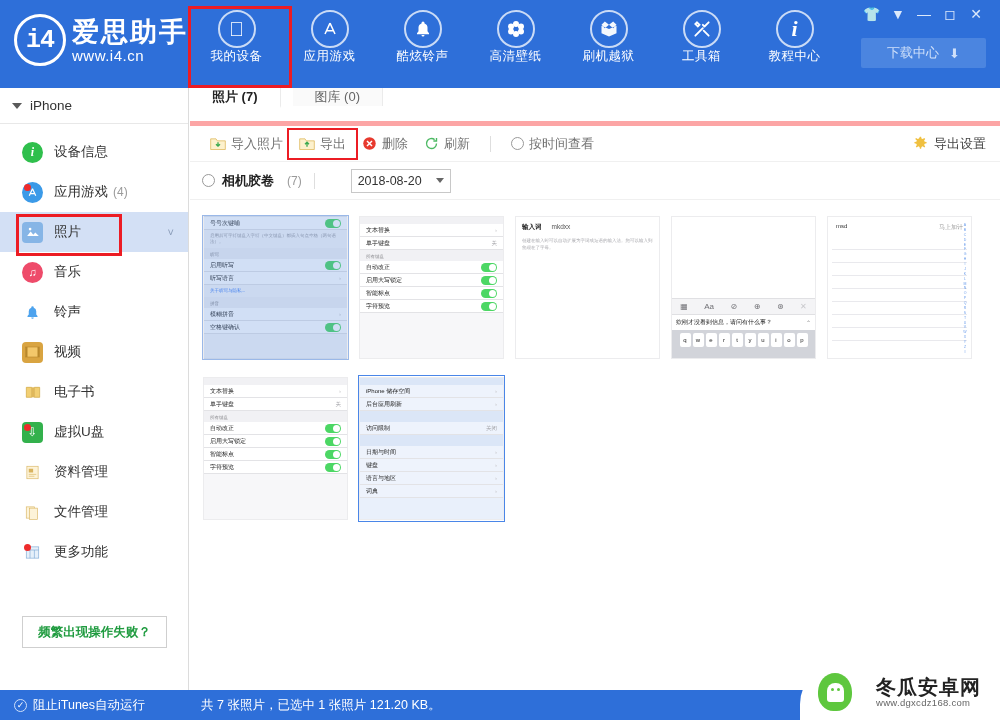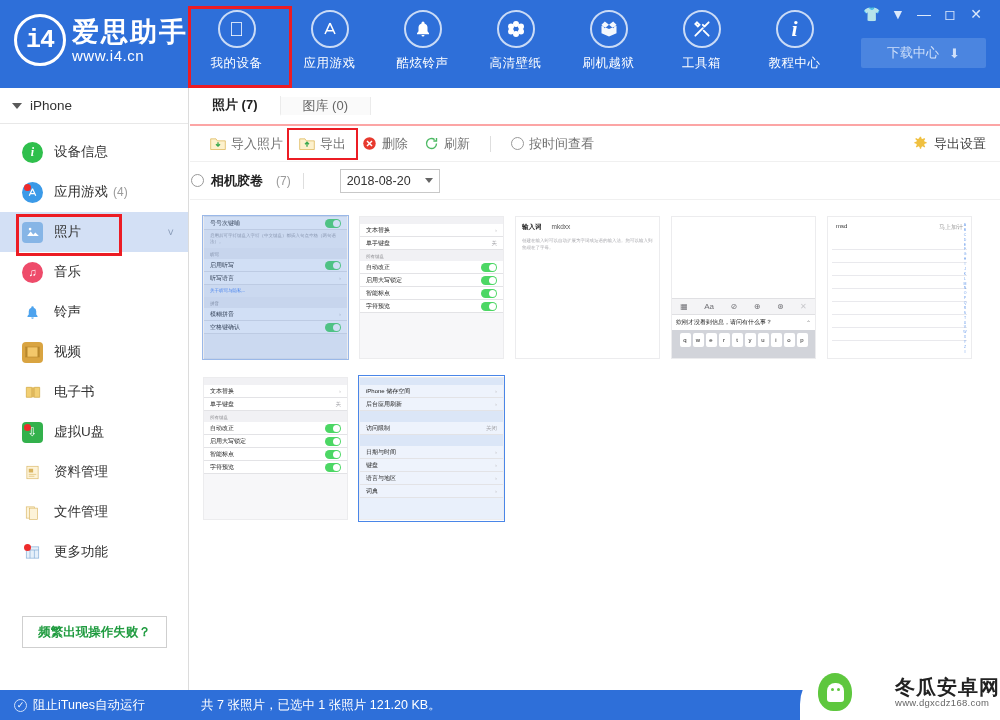--- a/index.html
+++ b/index.html
@@ -34,21 +34,21 @@
   .navitem {
     width: 93px; height: 72px; display: flex; flex-direction: column;
     align-items: center; justify-content: flex-start; cursor: pointer;
     position: relative;
   }
   .navicon {
     width: 38px; height: 38px; border-radius: 50%; border: 2px solid rgba(255,255,255,.75);
     display: flex; align-items: center; justify-content: center;
     color: #fff; font-size: 20px; margin-top: 2px;
   }
-  .navlabel { color: #fff; font-size: 12.5px; margin-top: 7px; letter-spacing: .5px; }
+  .navlabel { color: #fff; font-size: 12.5px; letter-spacing: .5px; }
   .navitem.sel-box::after {
     content: ""; position: absolute; left: -2px; top: -2px; width: 98px; height: 76px;
     border: 3px solid #ec1c24; pointer-events: none;
   }
 
   .wincontrols {
     position: absolute; right: 12px; top: 2px; display: flex; align-items: center;
     height: 24px; gap: 2px;
   }
   .wincontrols .wc {
@@ -100,21 +100,21 @@
   }
   .sb-helpbtn {
     position: absolute; left: 22px; top: 528px; width: 145px; height: 32px;
     border: 1px solid #cfcfcf; background: #fff; display: flex;
     align-items: center; justify-content: center; font-size: 12.5px;
     color: #1f9b3f; font-weight: bold; cursor: pointer;
   }
 
   
   .content { position: absolute; left: 190px; top: 88px; width: 810px; height: 602px; background: #fff; }
-  .tabs { height: 38px; border-bottom: 2px solid #fca5a5; display: flex; align-items: center; }
+  .tabs { height: 38px; border-bottom: 5px solid #fca5a5; display: flex; align-items: flex-start; gap: 12px; }
   .tab {
     padding: 0 22px; display: flex; align-items: center; font-size: 13px;
     color: #444; cursor: pointer; border-right: 1px solid #ebebeb;
   }
   .tab.active { color: #222; font-weight: bold; border-bottom: 2px solid #fff; background: #fff; }
   .tab.inactive { color: #666; background: #fafafa; }
 
   .toolbar {
     height: 36px; display: flex; align-items: center; padding-left: 12px;
     border-bottom: 1px solid #f0f0f0; position: relative;
@@ -131,21 +131,21 @@
   .radio-o {
     width: 13px; height: 13px; border: 1px solid #999; border-radius: 50%;
     display: inline-block; flex: none;
   }
   .export-settings {
     position: absolute; right: 14px; display: flex; align-items: center; gap: 6px;
     font-size: 13px; color: #444; cursor: pointer;
   }
 
   .filterbar {
-    height: 38px; display: flex; align-items: center; padding-left: 1px;
+    height: 38px; display: flex; align-items: center; padding-left: 12px;
     border-bottom: 1px solid #f0f0f0; gap: 0;
   }
   .album-item { display: flex; align-items: center; gap: 7px; font-size: 13px; color: #222; font-weight: bold; cursor: pointer; }
   .album-count { color: #9a9a9a; font-size: 12px; font-weight: normal; margin-left: 6px; }
   .date-select {
     margin-left: 24px; width: 100px; height: 24px; border: 1px solid #c8c8c8; background: #fff;
     display: flex; align-items: center; justify-content: space-between; padding: 0 6px;
     font-size: 12.5px; color: #333; cursor: pointer;
   }
   .caret-sm { width: 0; height: 0; border-left: 4px solid transparent; border-right: 4px solid transparent; border-top: 5px solid #666; }
@@ -232,21 +232,21 @@
     width: 13px; height: 13px; border-radius: 50%; border: 1px solid #cfe0fa;
     display: flex; align-items: center; justify-content: center; font-size: 9px; color: #fff;
   }
   .sb-mid { flex: 1; padding-left: 12px; }
   .sb-right { padding-right: 14px; }
 
   
   .watermark {
     position: absolute; right: 0px; bottom: 0px; width: 200px; height: 56px;
     background: #fff; border-top-left-radius: 40px;
-    display: flex; align-items: center; padding-left: 18px; gap: 11px; justify-content: space-between;
+    display: flex; align-items: center; padding-left: 18px; gap: 24px;
   }
   .wm-logo {
     width: 34px; height: 38px; background: #5ec73e; border-radius: 50% 50% 45% 45%;
     display: flex; align-items: center; justify-content: center; position: relative;
   }
   .wm-logo .droid {
     width: 17px; height: 19px; background: #fff; border-radius: 8px 8px 3px 3px; position: relative;
   }
   .wm-logo .droid::before, .wm-logo .droid::after {
     content: ""; position: absolute; top: 5px; width: 3px; height: 3px; border-radius: 50%; background: #5ec73e;

